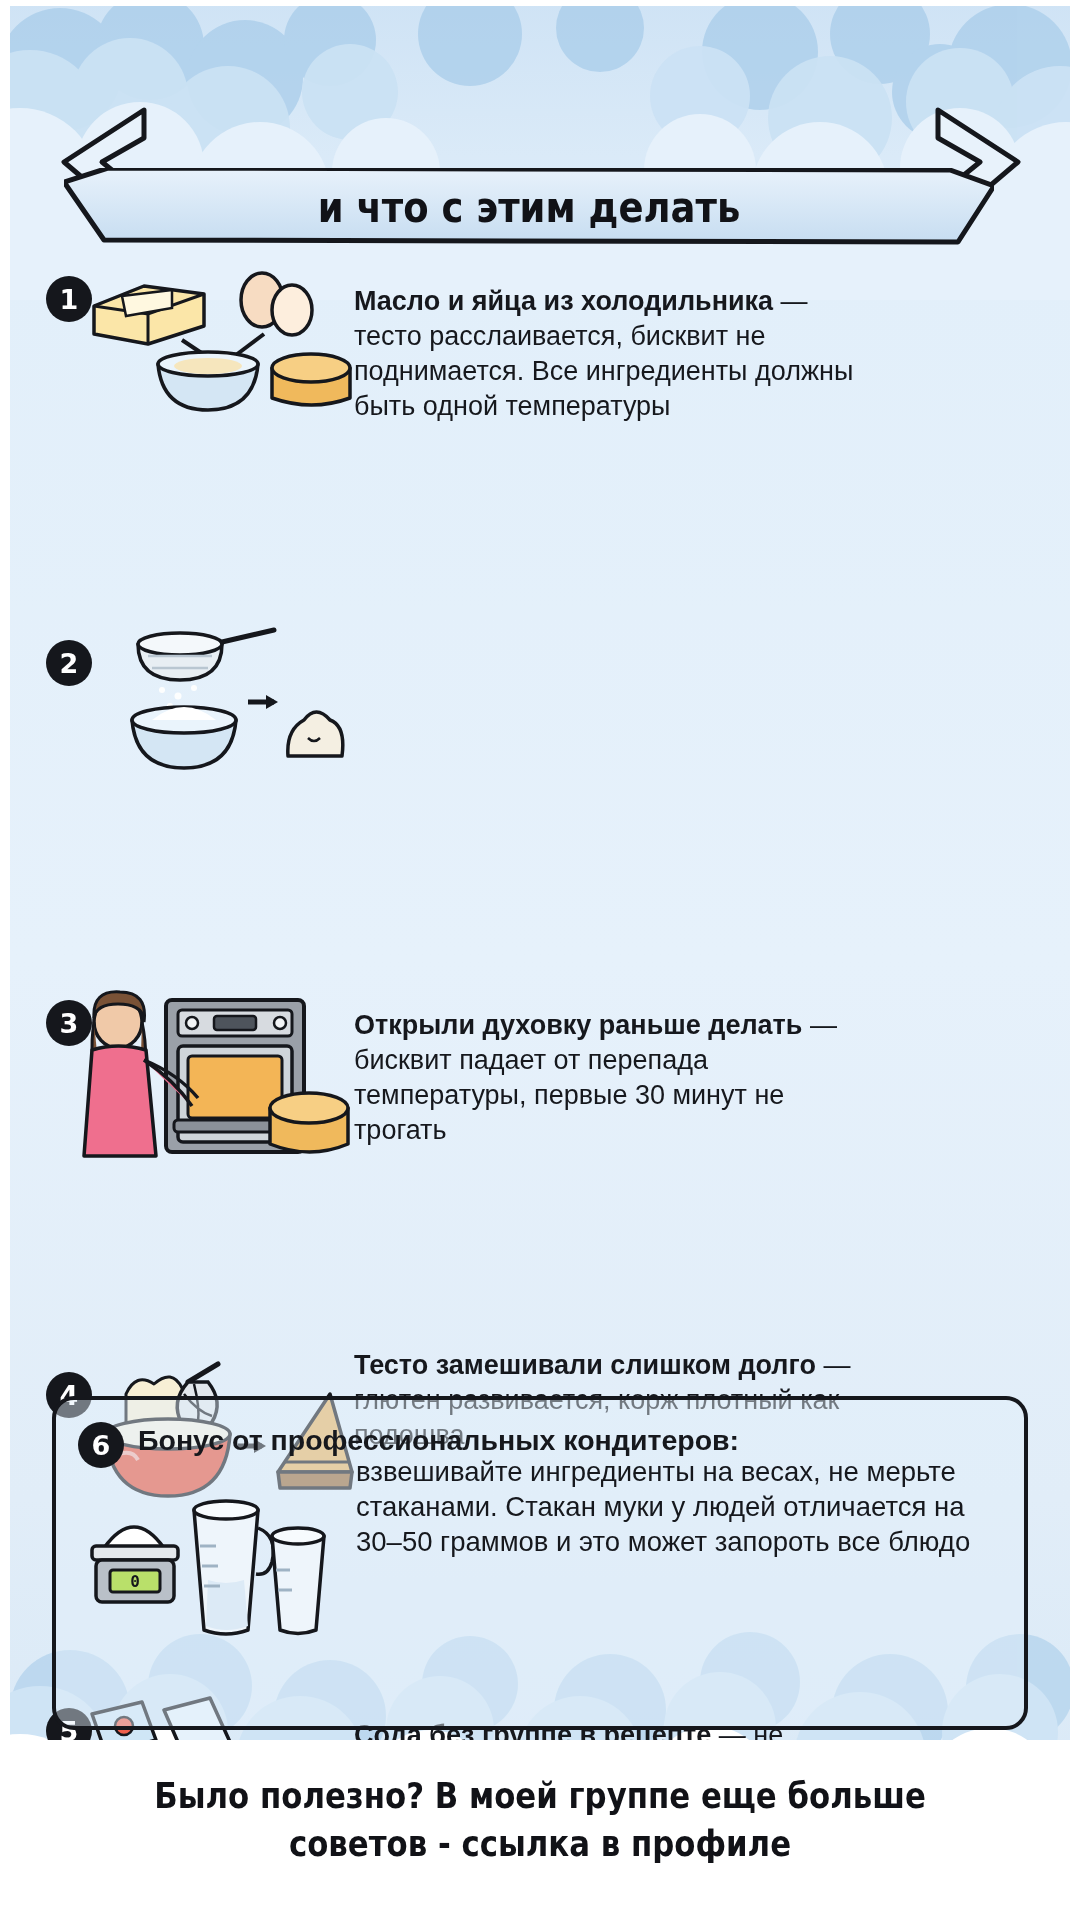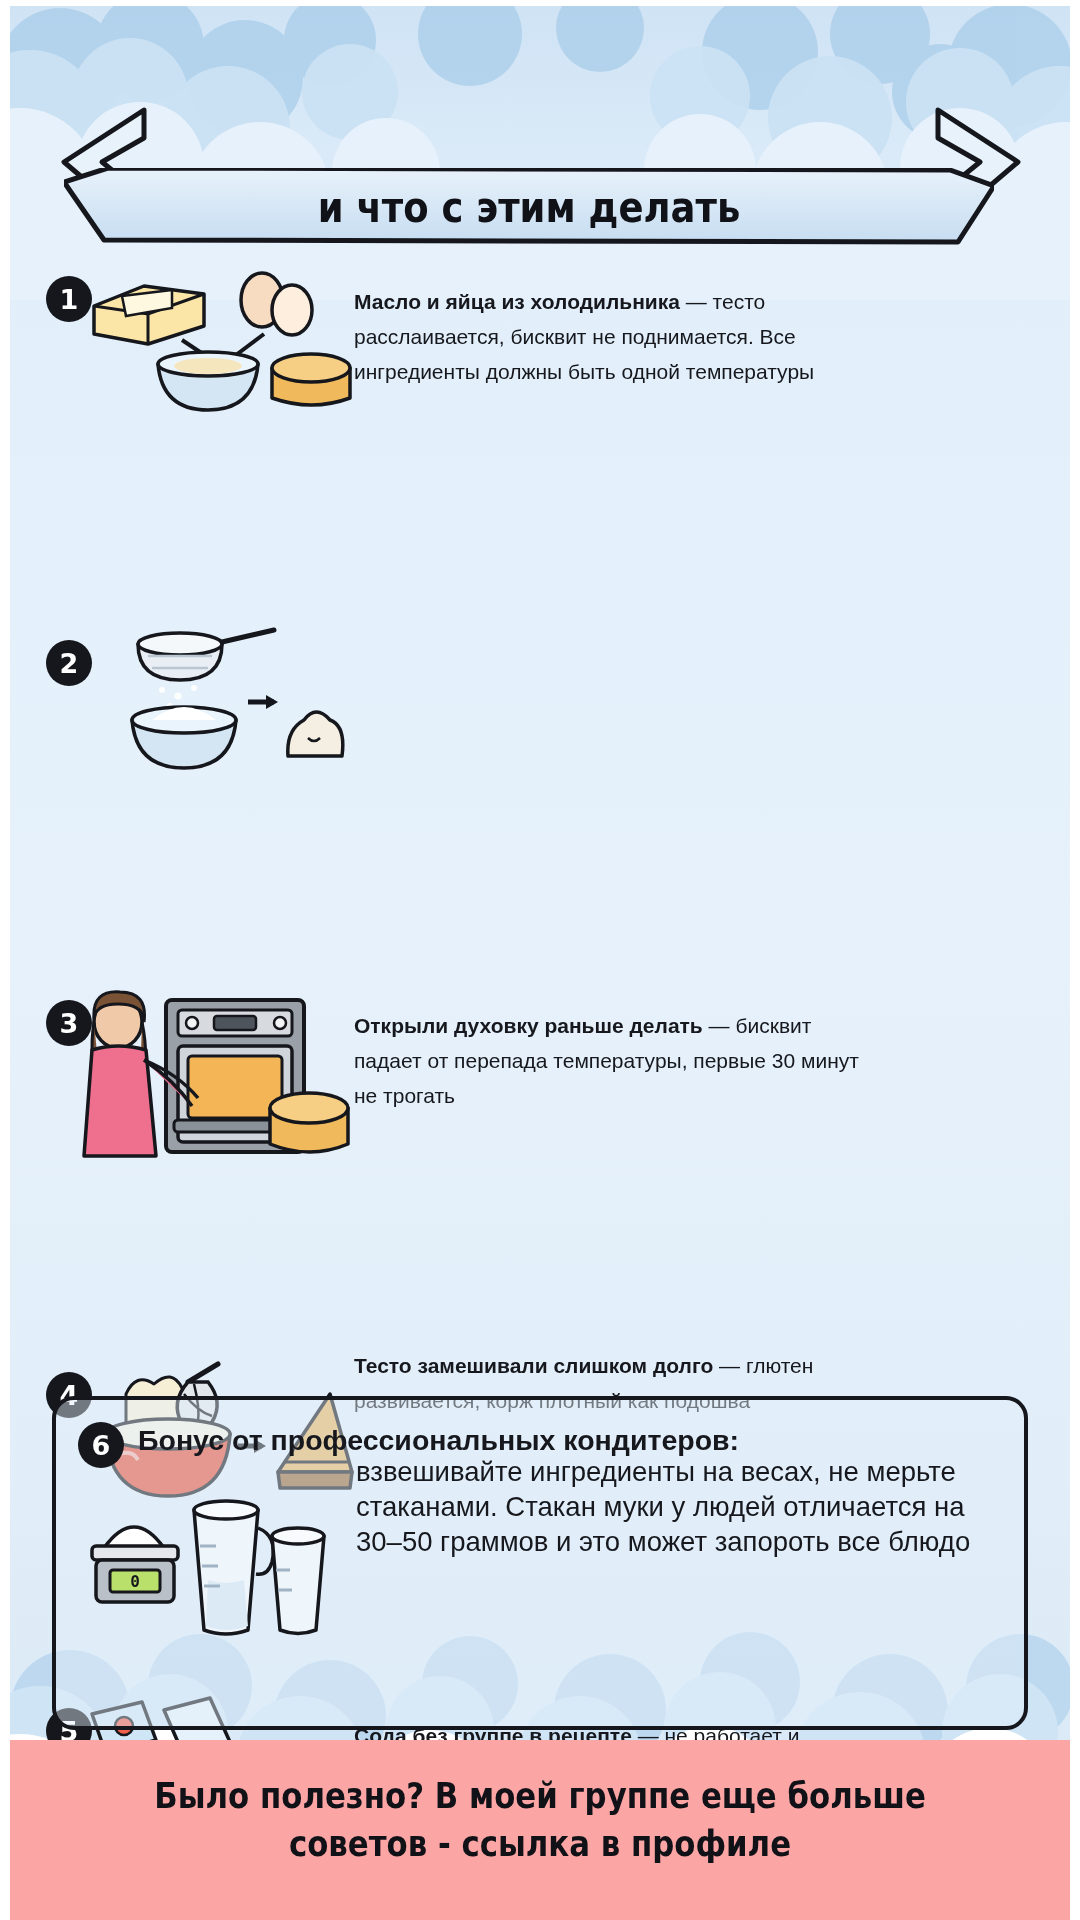--- a/index.html
+++ b/index.html
@@ -64,21 +64,21 @@
     font-family: "DejaVu Sans", sans-serif;
     font-weight: bold; font-size: 27px;
     display: flex; align-items: center; justify-content: center;
     line-height: 1;
     z-index: 5;
   }
   .art { position: absolute; z-index: 2; }
   .txt {
     position: absolute;
     font-family: "Liberation Sans", sans-serif;
-    font-size: 21px;
+    font-size: 27px;
     line-height: 35px;
     color: #16181d;
     z-index: 4;
   }
   .txt b { font-weight: bold; }
 
   
   #bonus {
     position: absolute; left: 52px; top: 1396px;
     width: 976px; height: 334px;
@@ -94,21 +94,21 @@
     font-weight: bold; font-size: 28.5px; color: #16181d;
   }
   .bonus-body {
     position: absolute; left: 300px; top: 54px; width: 660px;
     font-size: 27.5px; line-height: 35px; color: #16181d;
   }
 
   
   #footer-strip {
     position: absolute; left: 0; bottom: 0; width: 1080px; height: 180px;
-    background: #fca5a5; z-index: 5;
+    background: #ffffff; z-index: 5;
   }
   .footer-text {
     position: absolute; left: 0; right: 0; top: 32px;
     text-align: center;
     font-family: "DejaVu Sans", sans-serif;
     font-weight: bold;
     font-size: 35px; line-height: 48px;
     color: #111217;
     transform: scaleX(0.88);
   }

